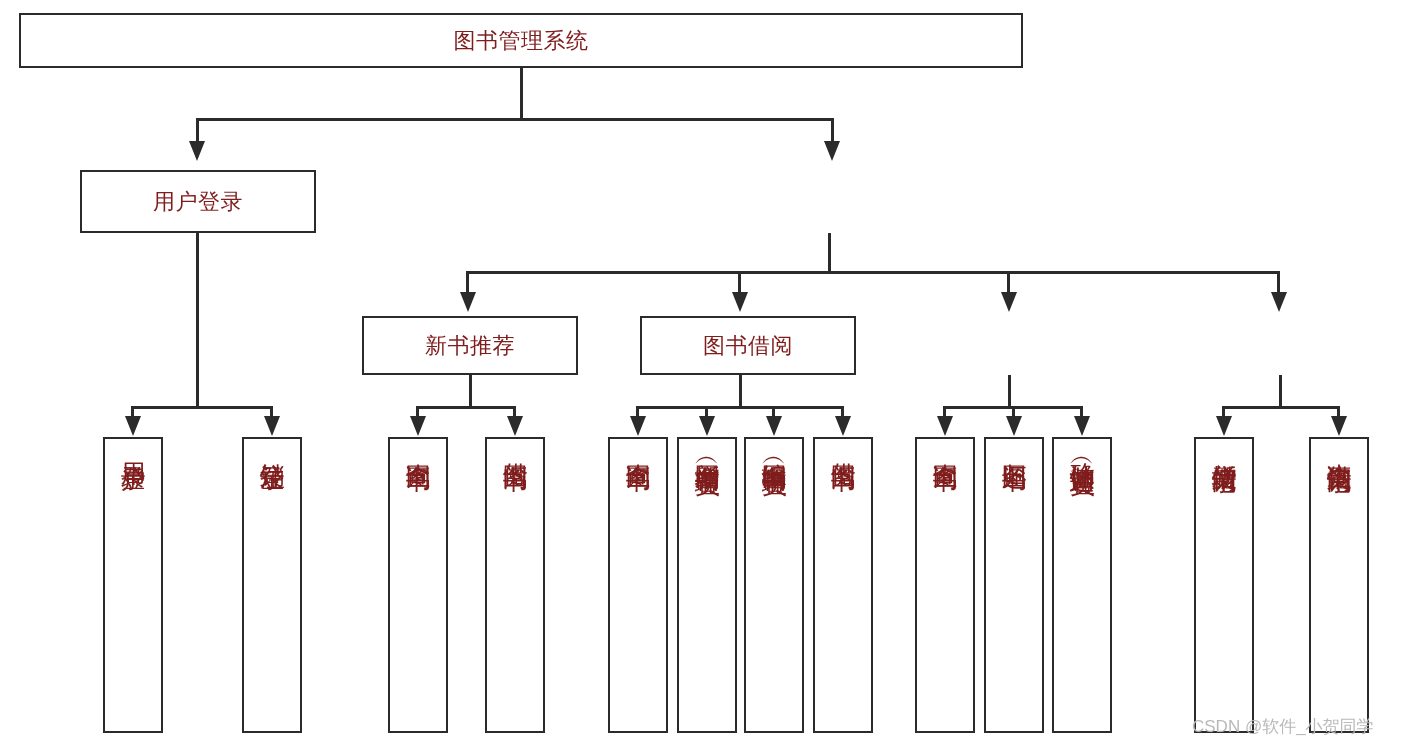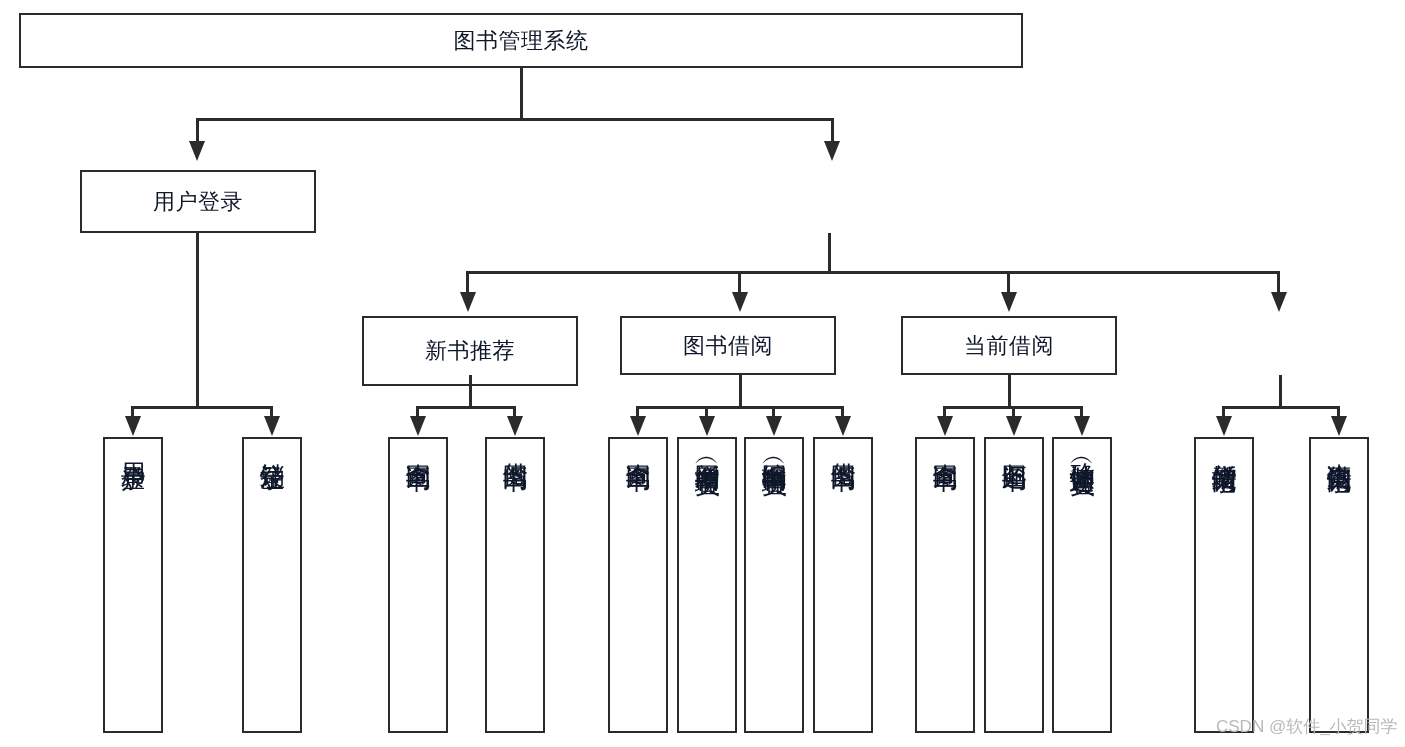--- a/index.html
+++ b/index.html
@@ -16,21 +16,21 @@
     overflow: hidden;
   }
   .node {
     position: absolute;
     box-sizing: border-box;
     border: 2.5px solid #2b2b2b;
     background: #ffffff;
     display: flex;
     align-items: center;
     justify-content: center;
-    color: #0f172a;
+    color: #7f1d1d;
   }
   .node .label {
     white-space: nowrap;
     letter-spacing: 0.5px;
   }
   
   .node.horiz .label {
     font-size: 22px;
     line-height: 1;
   }
@@ -112,28 +112,25 @@
 
   <div class="vline" style="left:466px; top:271px; height:22px;"></div>
   <div class="arrow" style="left:460px; top:292px;"></div>
   <div class="vline" style="left:738px; top:271px; height:22px;"></div>
   <div class="arrow" style="left:732px; top:292px;"></div>
   <div class="vline" style="left:1007px; top:271px; height:22px;"></div>
   <div class="arrow" style="left:1001px; top:292px;"></div>
   <div class="vline" style="left:1277px; top:271px; height:22px;"></div>
   <div class="arrow" style="left:1271px; top:292px;"></div>
 
-  <div class="node horiz" style="left:362px; top:316px; width:216px; height:70px;">
+  <div class="node horiz" style="left:362px; top:316px; width:216px; height:59px;">
     <span class="label">新书推荐</span>
   </div>
-  <div class="node horiz" style="left:620px; top:316px; width:216px; height:59px;">
+  <div class="node horiz" style="left:640px; top:316px; width:216px; height:59px;">
     <span class="label">图书借阅</span>
-  </div>
-  <div class="node horiz" style="left:901px; top:316px; width:216px; height:59px;">
-    <span class="label">当前借阅</span>
   </div>
 
   <div class="vline" style="left:469px; top:375px; height:33px;"></div>
   <div class="hline" style="left:416px; top:406px; width:99px;"></div>
   <div class="vline" style="left:416px; top:406px; height:12px;"></div>
   <div class="arrow" style="left:410px; top:416px;"></div>
   <div class="vline" style="left:513px; top:406px; height:12px;"></div>
   <div class="arrow" style="left:507px; top:416px;"></div>
 
   <div class="vline" style="left:739px; top:375px; height:33px;"></div>
@@ -200,15 +197,15 @@
     <span class="label">确认归还（管理员）</span>
   </div>
 
   <div class="node vert" style="left:1194px; top:437px; width:60px; height:296px;">
     <span class="label">新增借阅记录</span>
   </div>
   <div class="node vert" style="left:1309px; top:437px; width:60px; height:296px;">
     <span class="label">查询借阅记录</span>
   </div>
 
-  <div class="watermark" style="left:1192px; top:715px;margin-left:24px;">CSDN @软件_小贺同学</div>
+  <div class="watermark" style="left:1192px; top:715px;">CSDN @软件_小贺同学</div>
 
 </div>
 
 </body></html>

